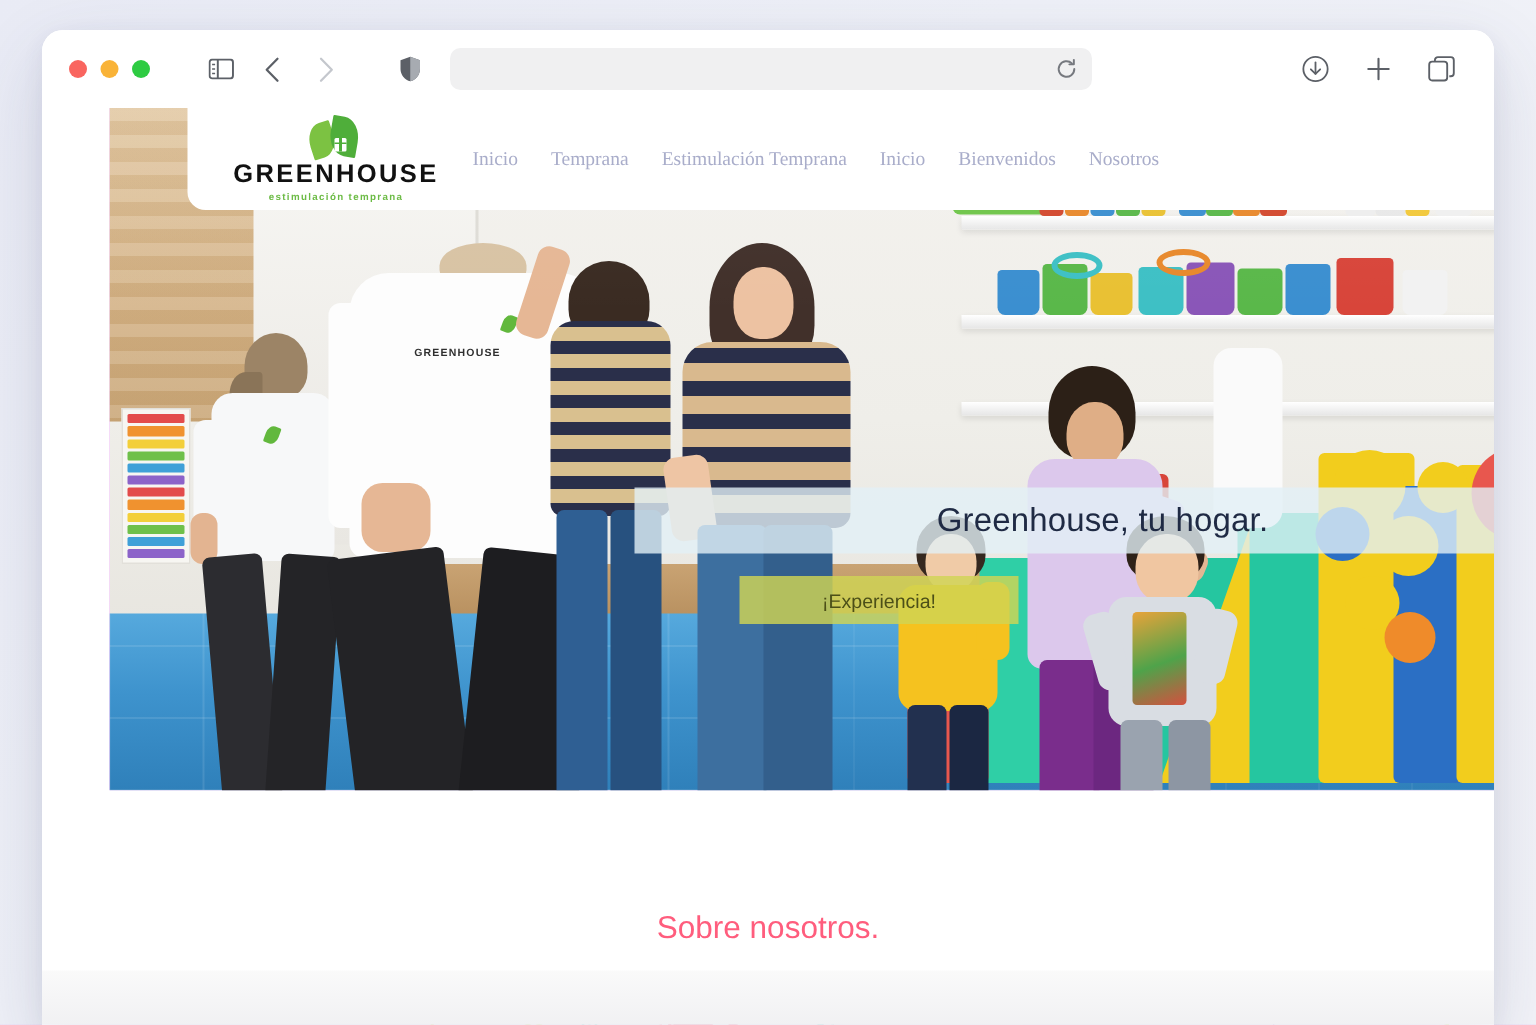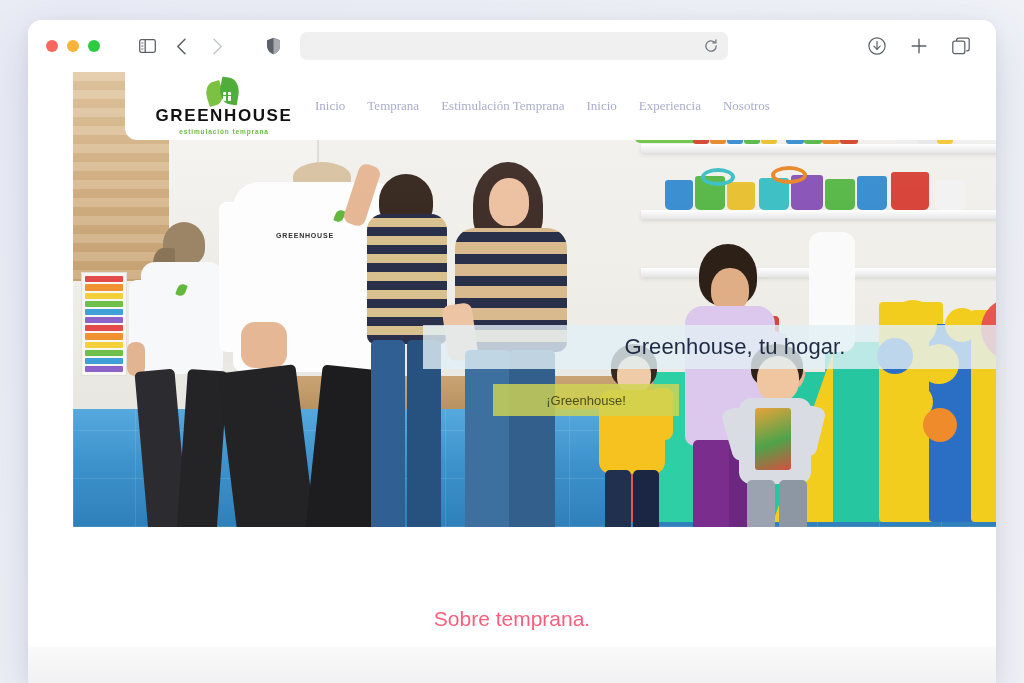--- a/index.html
+++ b/index.html
@@ -516,47 +516,47 @@
           <div class="torso" style="left:0; top:0; width:46px; height:120px; background:#fafafa; border-radius:12px;"></div>
         </div>
 
         <div class="hero-overlay-soft"></div>
       </div>
 
       <div class="hero-title-bar">
         <span>Greenhouse, tu hogar.</span>
       </div>
       <div class="hero-sub-bar">
-        <span>¡Greenhouse!</span>
+        <span>¡Experiencia!</span>
       </div>
     </div>
 
     <div class="navcard">
       <div class="logo-wrap">
         <div class="logo-leaves">
           <span class="leaf-a"></span>
           <span class="leaf-b"></span>
           <span class="leaf-window"></span>
         </div>
         <div class="logo-word">GREENHOUSE</div>
         <div class="logo-tag">estimulación temprana</div>
       </div>
 
       <nav class="nav-links">
         <a href="#">Inicio</a>
         <a href="#">Temprana</a>
         <a href="#">Estimulación Temprana</a>
         <a href="#">Inicio</a>
-        <a href="#">Experiencia</a>
+        <a href="#">Bienvenidos</a>
         <a href="#">Nosotros</a>
       </nav>
     </div>
 
     <div class="about">
-      <div class="about-title">Sobre temprana.</div>
+      <div class="about-title">Sobre nosotros.</div>
 
       <div class="dash-card" style="left:128px; top:146px; width:135px; height:62px; border:2px dashed #cfdc5a; transform:rotate(-6deg); border-radius:4px;">
         
         
       </div>
 
       <div class="deco" style="left:315px; top:152px;">
         <svg width="26" height="32" viewBox="0 0 26 32">
           <g stroke="#cfdc5a" stroke-width="1.6" fill="none">
             <circle cx="9" cy="8" r="3.6"></circle>

